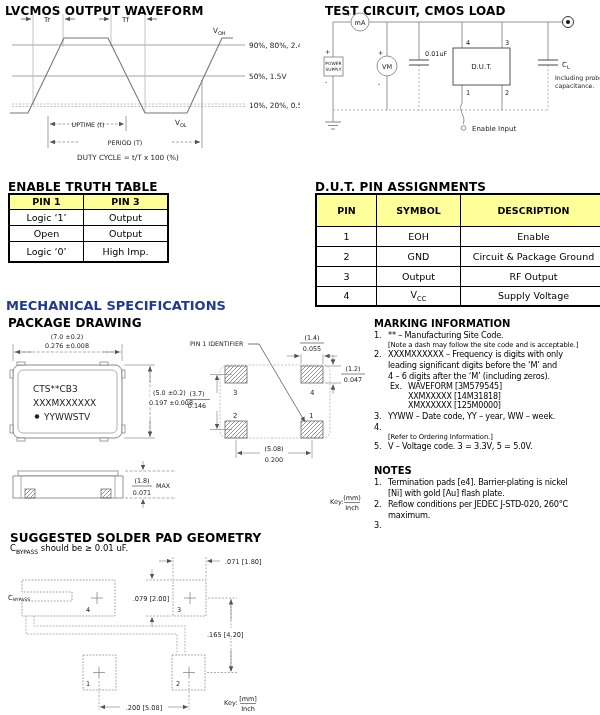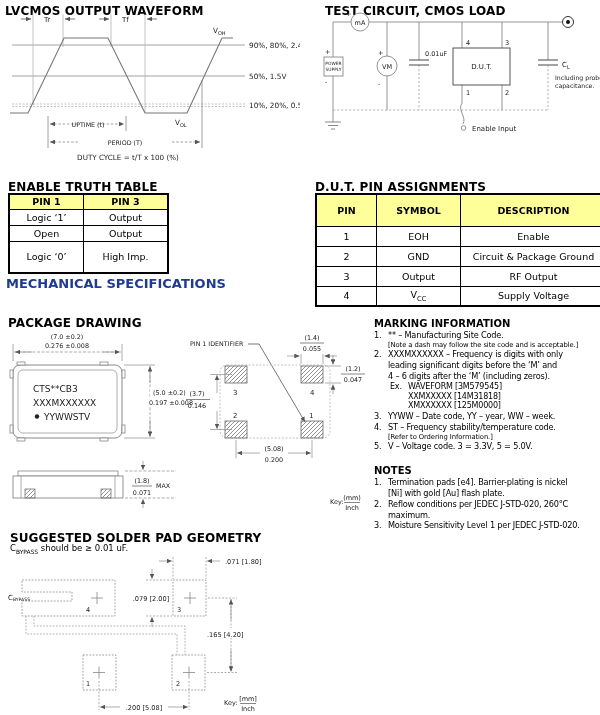--- a/index.html
+++ b/index.html
@@ -167,21 +167,21 @@
       <th style="width:67px;">PIN 3</th>
     </tr>
     <tr style="height:16px;">
       <td>Logic ‘1’</td>
       <td>Output</td>
     </tr>
     <tr style="height:16px;">
       <td>Open</td>
       <td>Output</td>
     </tr>
-    <tr style="height:32px;">
+    <tr style="height:21px;">
       <td>Logic ‘0’</td>
       <td>High Imp.</td>
     </tr>
   </tbody>
     </table>
 
   <div class="abs sec-title" style="left:315px;top:180px;">D.U.T. PIN ASSIGNMENTS</div>
   <table class="abs dtable" style="left:315px;top:193px;width:239px;">
     <tbody>
         <tr style="height:32px;">
@@ -205,21 +205,21 @@
       <td class="desc-cell">RF Output</td>
     </tr>
     <tr style="height:20px;">
       <td>4</td>
       <td><span>V</span><sub>CC</sub></td>
       <td class="desc-cell">Supply Voltage</td>
     </tr>
   </tbody>
     </table>
 
-  <div class="abs mech-title" style="left:6px;top:276px;">MECHANICAL SPECIFICATIONS</div>
+  <div class="abs mech-title" style="left:6px;top:298px;">MECHANICAL SPECIFICATIONS</div>
   <div class="abs sec-title" style="left:8px;top:316px;">PACKAGE DRAWING</div>
 
   <svg class="abs" style="left:0;top:328px;" width="378" height="200" viewBox="0 0 378 200">
     <defs>
       <pattern id="hatch" width="4" height="4" patternUnits="userSpaceOnUse">
         <path d="M0,4 L4,0" stroke="#777" stroke-width="0.8"></path>
       </pattern>
       <marker id="ah3" markerWidth="7" markerHeight="6" refX="6.5" refY="3" orient="auto">
         <path d="M0,0 L6.5,3 L0,6 Z" fill="#555"></path>
       </marker>
@@ -374,21 +374,20 @@
     <div class="ex-row">
         <span class="ex-label"></span>
         <span>XMXXXXXX [125M0000]</span>
       </div>
     <div class="mi-row">
         <span class="mi-num">3.</span>
         <span>YYWW – Date code, YY – year, WW – week.</span>
       </div>
     <div class="mi-row">
         <span class="mi-num">4.</span>
-        <span>ST – Frequency stability/temperature code.</span>
       </div>
     <div class="mi-note">[Refer to Ordering Information.]</div>
     <div class="mi-row">
         <span class="mi-num">5.</span>
         <span>V – Voltage code.  3 = 3.3V, 5 = 5.0V.</span>
       </div>
 
     <div class="notes-block">
       <div class="head">NOTES</div>
       <div class="mi-row">
@@ -402,21 +401,20 @@
       <div class="mi-row">
           <span class="mi-num">2.</span>
           <span>Reflow conditions per JEDEC J-STD-020, 260°C</span>
         </div>
       <div class="mi-row">
           <span class="mi-num"></span>
           <span>maximum.</span>
         </div>
       <div class="mi-row">
           <span class="mi-num">3.</span>
-          <span>Moisture Sensitivity Level 1 per JEDEC J-STD-020.</span>
         </div>
     </div>
   </div>
 
   <div class="abs sec-title" style="left:10px;top:531px;">SUGGESTED SOLDER PAD GEOMETRY</div>
   <div class="abs subline" style="left:10px;top:543px;"><span>C</span><sub>BYPASS</sub><span> should be ≥ 0.01 uF.</span></div>
 
   <svg class="abs" style="left:0;top:555px;" width="320" height="160" viewBox="0 0 320 160">
     <defs>
       <marker id="ah4" markerWidth="7" markerHeight="6" refX="6.5" refY="3" orient="auto">

